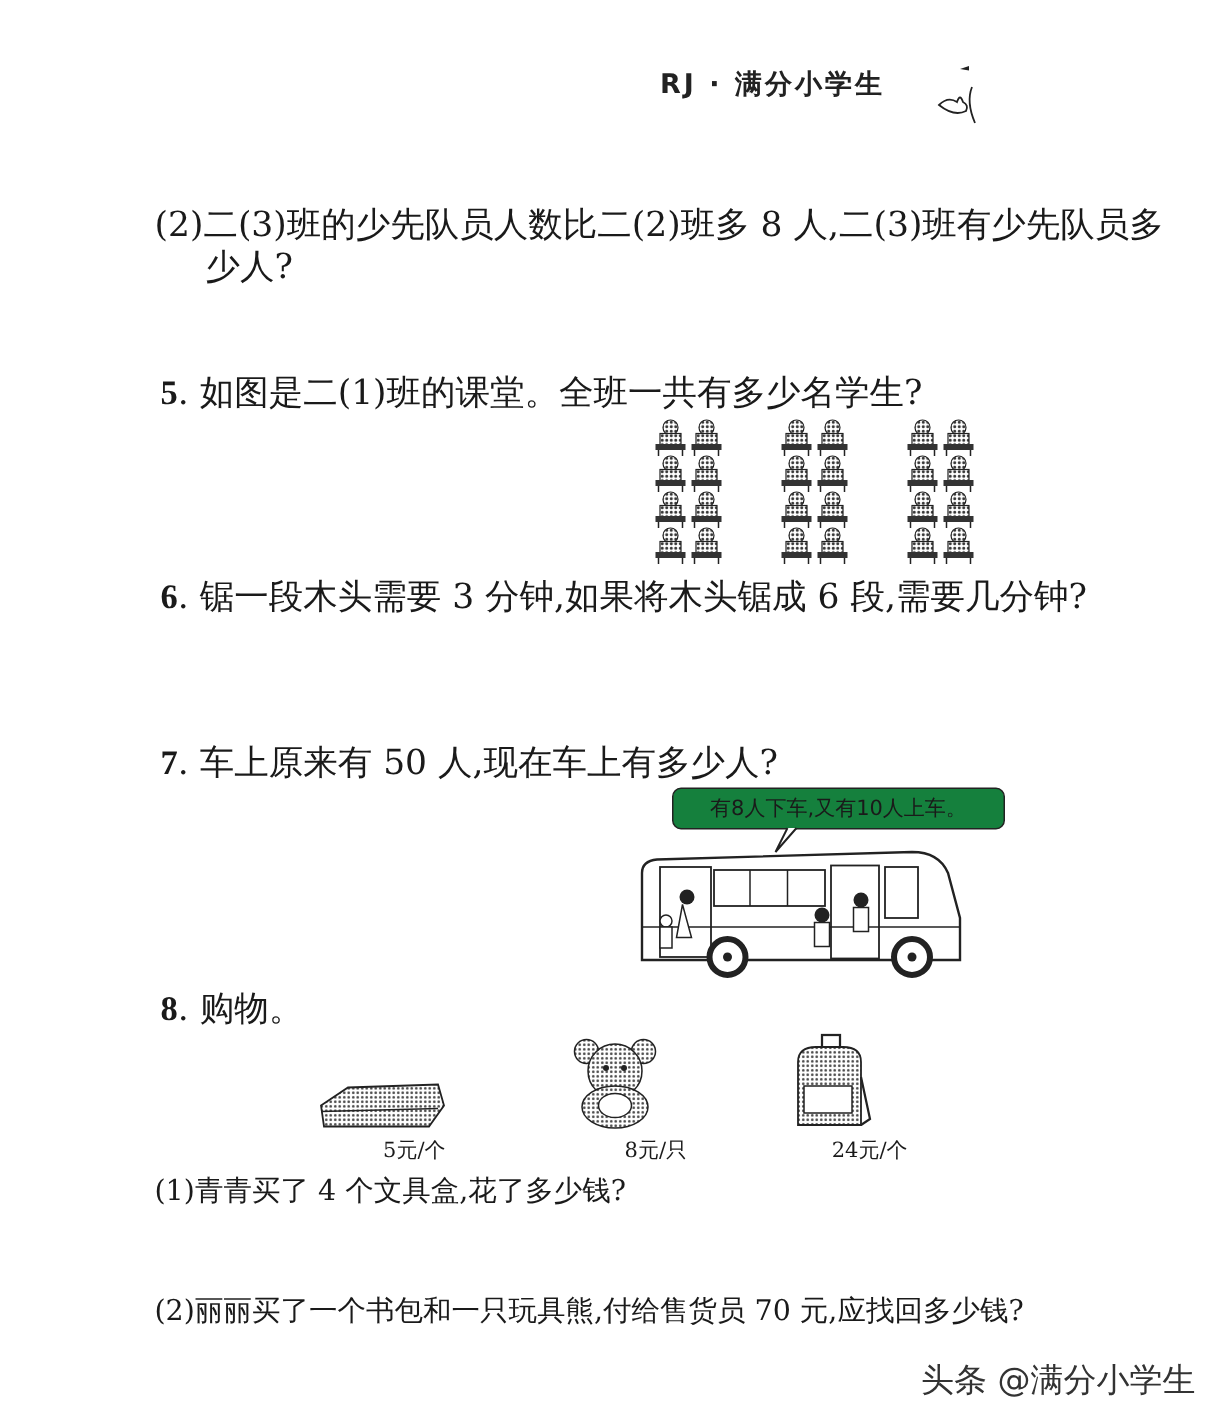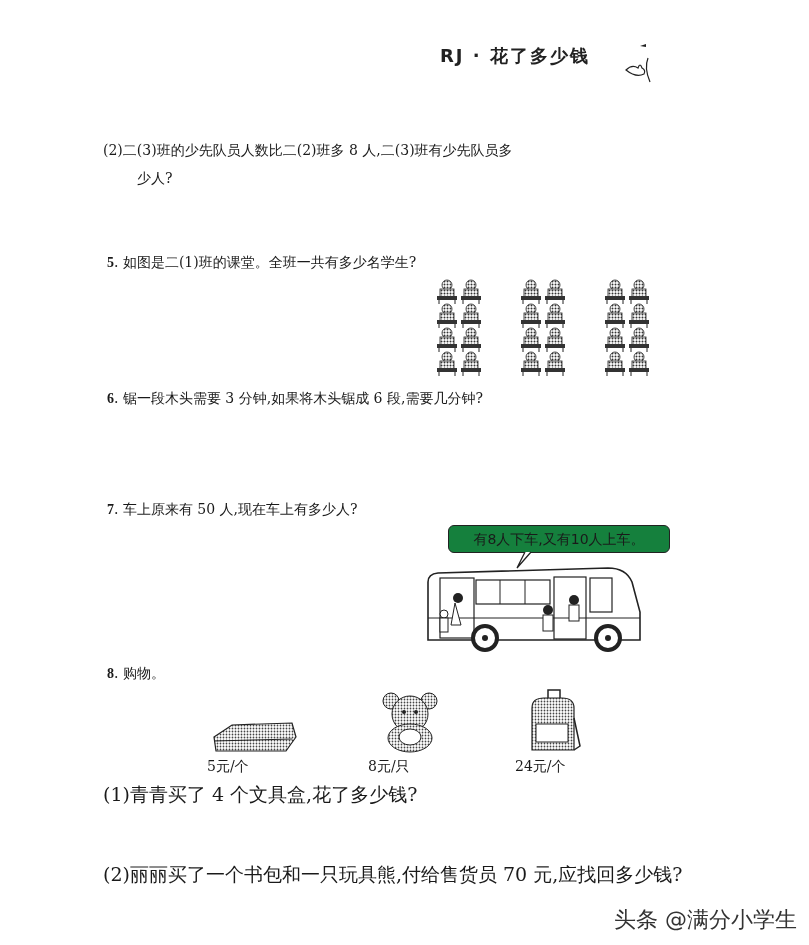--- a/index.html
+++ b/index.html
@@ -1,30 +1,30 @@
 <!DOCTYPE html>
 <html><head>
 <meta charset="utf-8">
 <style>
   html,body{margin:0;padding:0;background:#ffffff;}
   body{width:809px;height:945px;position:relative;overflow:hidden;font-family:"DejaVu Serif","Liberation Serif",serif;color:#1a1a1a;}
   .abs{position:absolute;}
   .header{left:440px;top:44px;font-family:"DejaVu Sans","Liberation Sans",sans-serif;font-size:18px;font-weight:bold;letter-spacing:2px;color:#222;}
   .corner{left:620px;top:40px;width:40px;height:45px;}
-  .q{font-size:14px;line-height:30px;white-space:nowrap;}
+  .q{font-size:23px;line-height:30px;white-space:nowrap;}
   .qnum{font-weight:bold;font-family:"Liberation Serif",serif;}
   .sub{font-size:19px;line-height:30px;}
   .bubble{left:448px;top:525px;width:220px;height:26px;border:1.5px solid #222;border-radius:6px;font-family:"DejaVu Sans","Liberation Sans",sans-serif;font-size:14px;line-height:26px;text-align:center;background:#15803d;}
-  .price{font-size:14px;text-align:left;width:90px;}
+  .price{font-size:14px;text-align:right;width:90px;}
   .watermark{right:12px;bottom:10px;font-family:"DejaVu Sans","Liberation Sans",sans-serif;font-size:22px;color:#333;text-shadow:0 0 2px #fff;}
 </style>
 </head>
 <body>
 
-<div class="abs header">RJ · 花了多少钱</div>
+<div class="abs header">RJ · 满分小学生</div>
 <svg class="abs corner" viewBox="0 0 40 45">
   <path d="M20 6 l6 -2 l0 3 z" fill="#222"></path>
   <path d="M6 30 q6 -6 12 -2 q2 -6 4 0 q4 2 2 6 q-8 4 -18 -4 z" fill="none" stroke="#222" stroke-width="1.2"></path>
   <path d="M28 18 q-4 10 2 24" fill="none" stroke="#222" stroke-width="1.2"></path>
 </svg>
 
 <div class="abs q" style="left:103px;top:135px;">
   <span>(2)</span><span>二(3)班的少先队员人数比二(2)班多 8 人,二(3)班有少先队员多</span>
 </div>
 <div class="abs q" style="left:137px;top:163px;">少人?</div>

